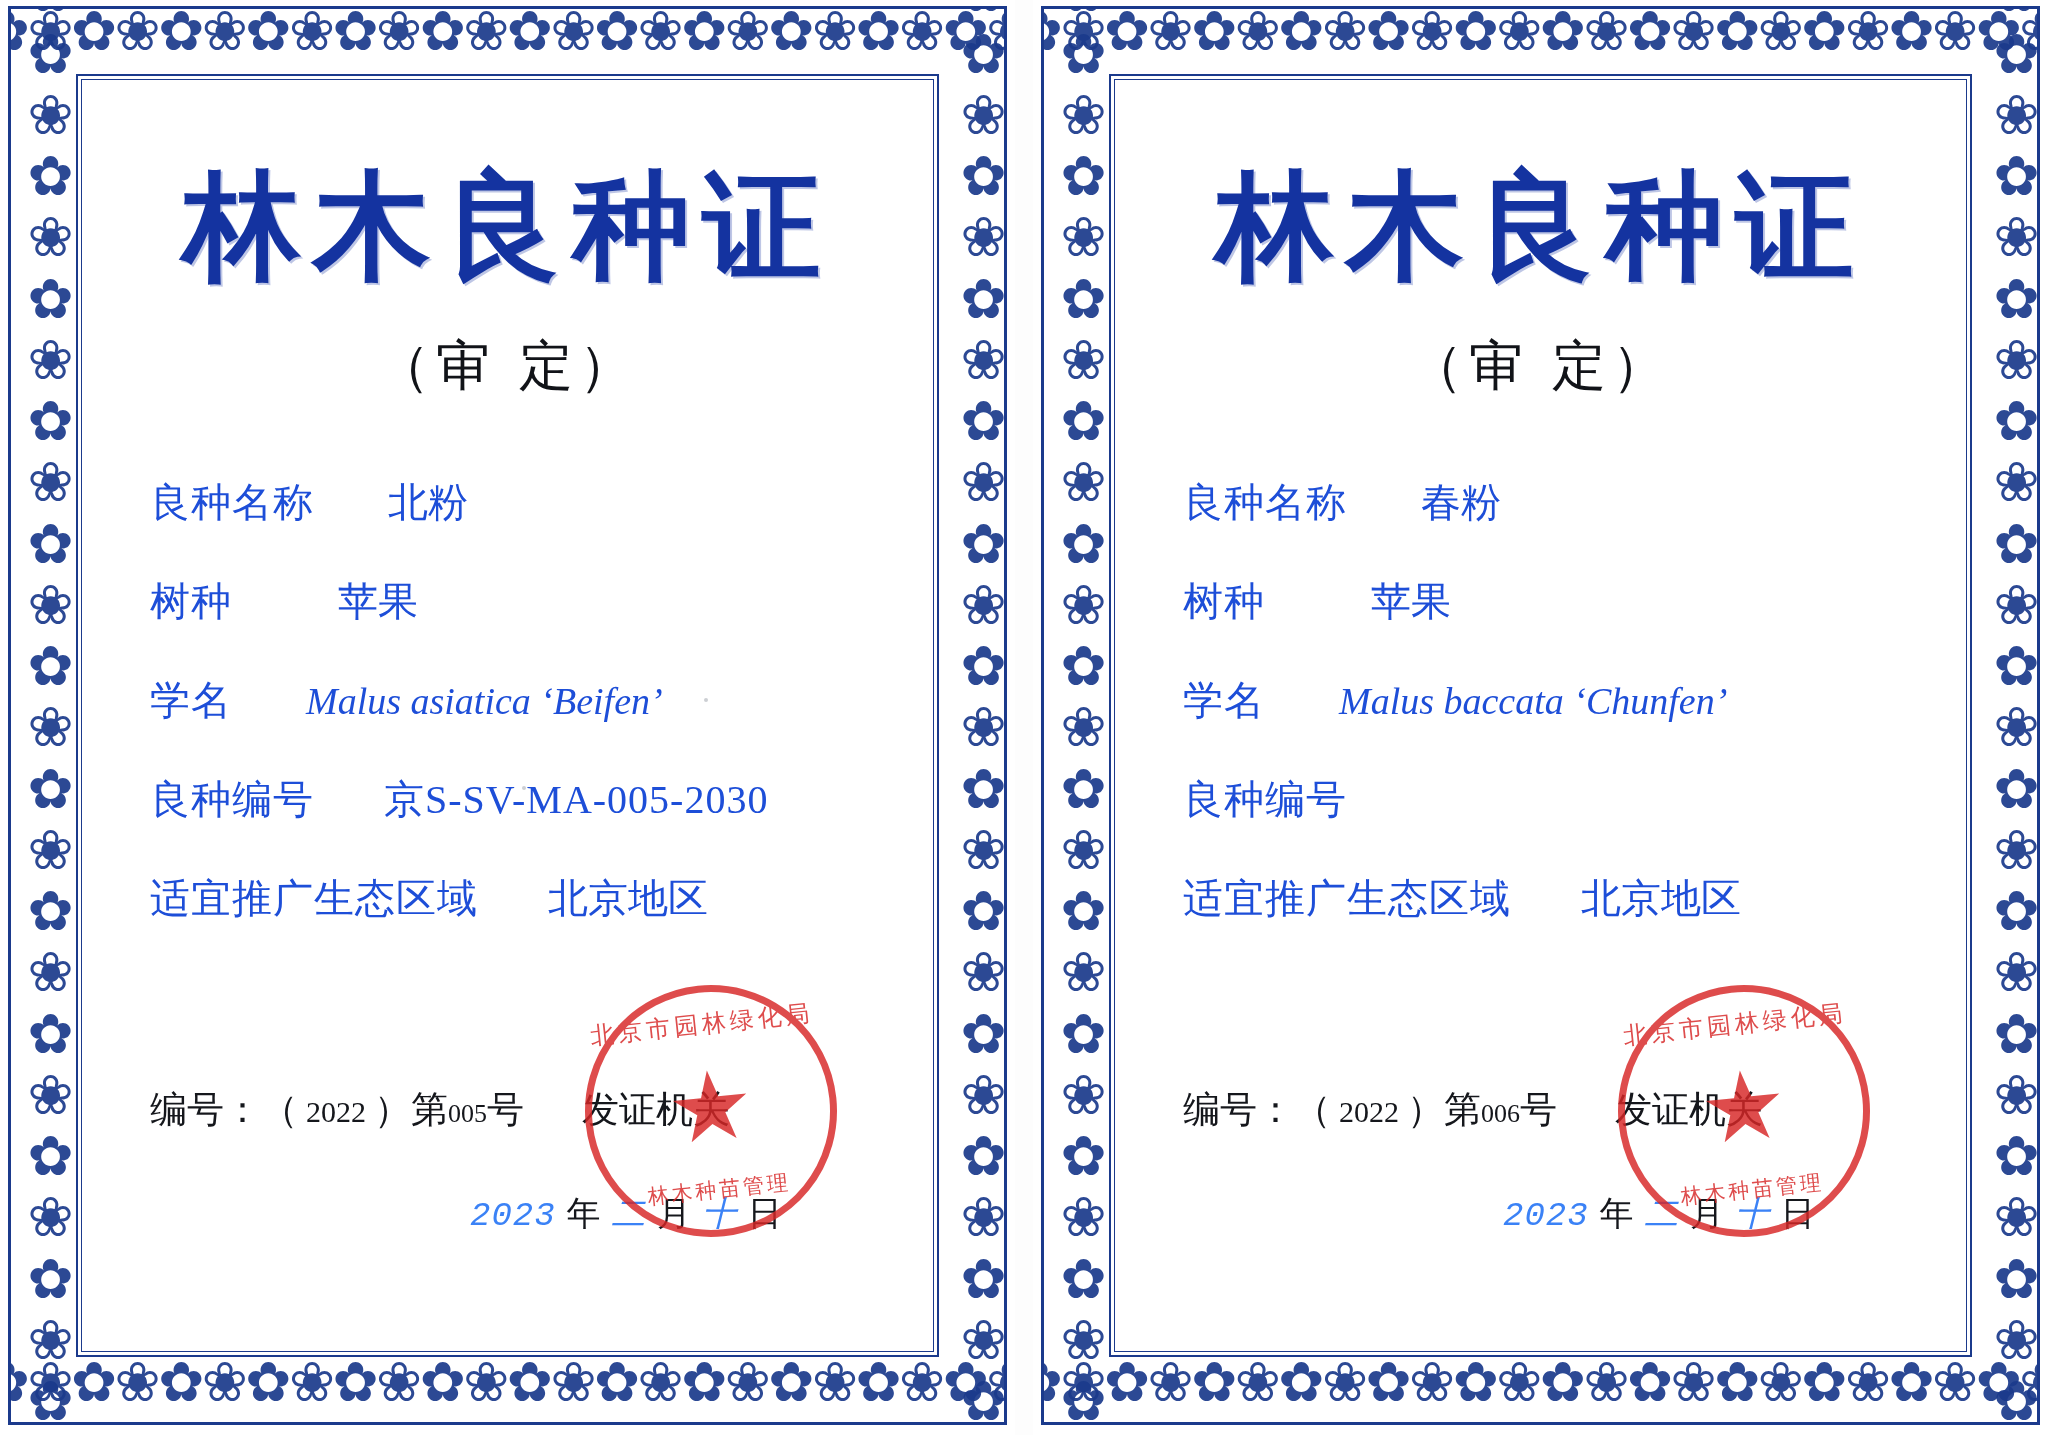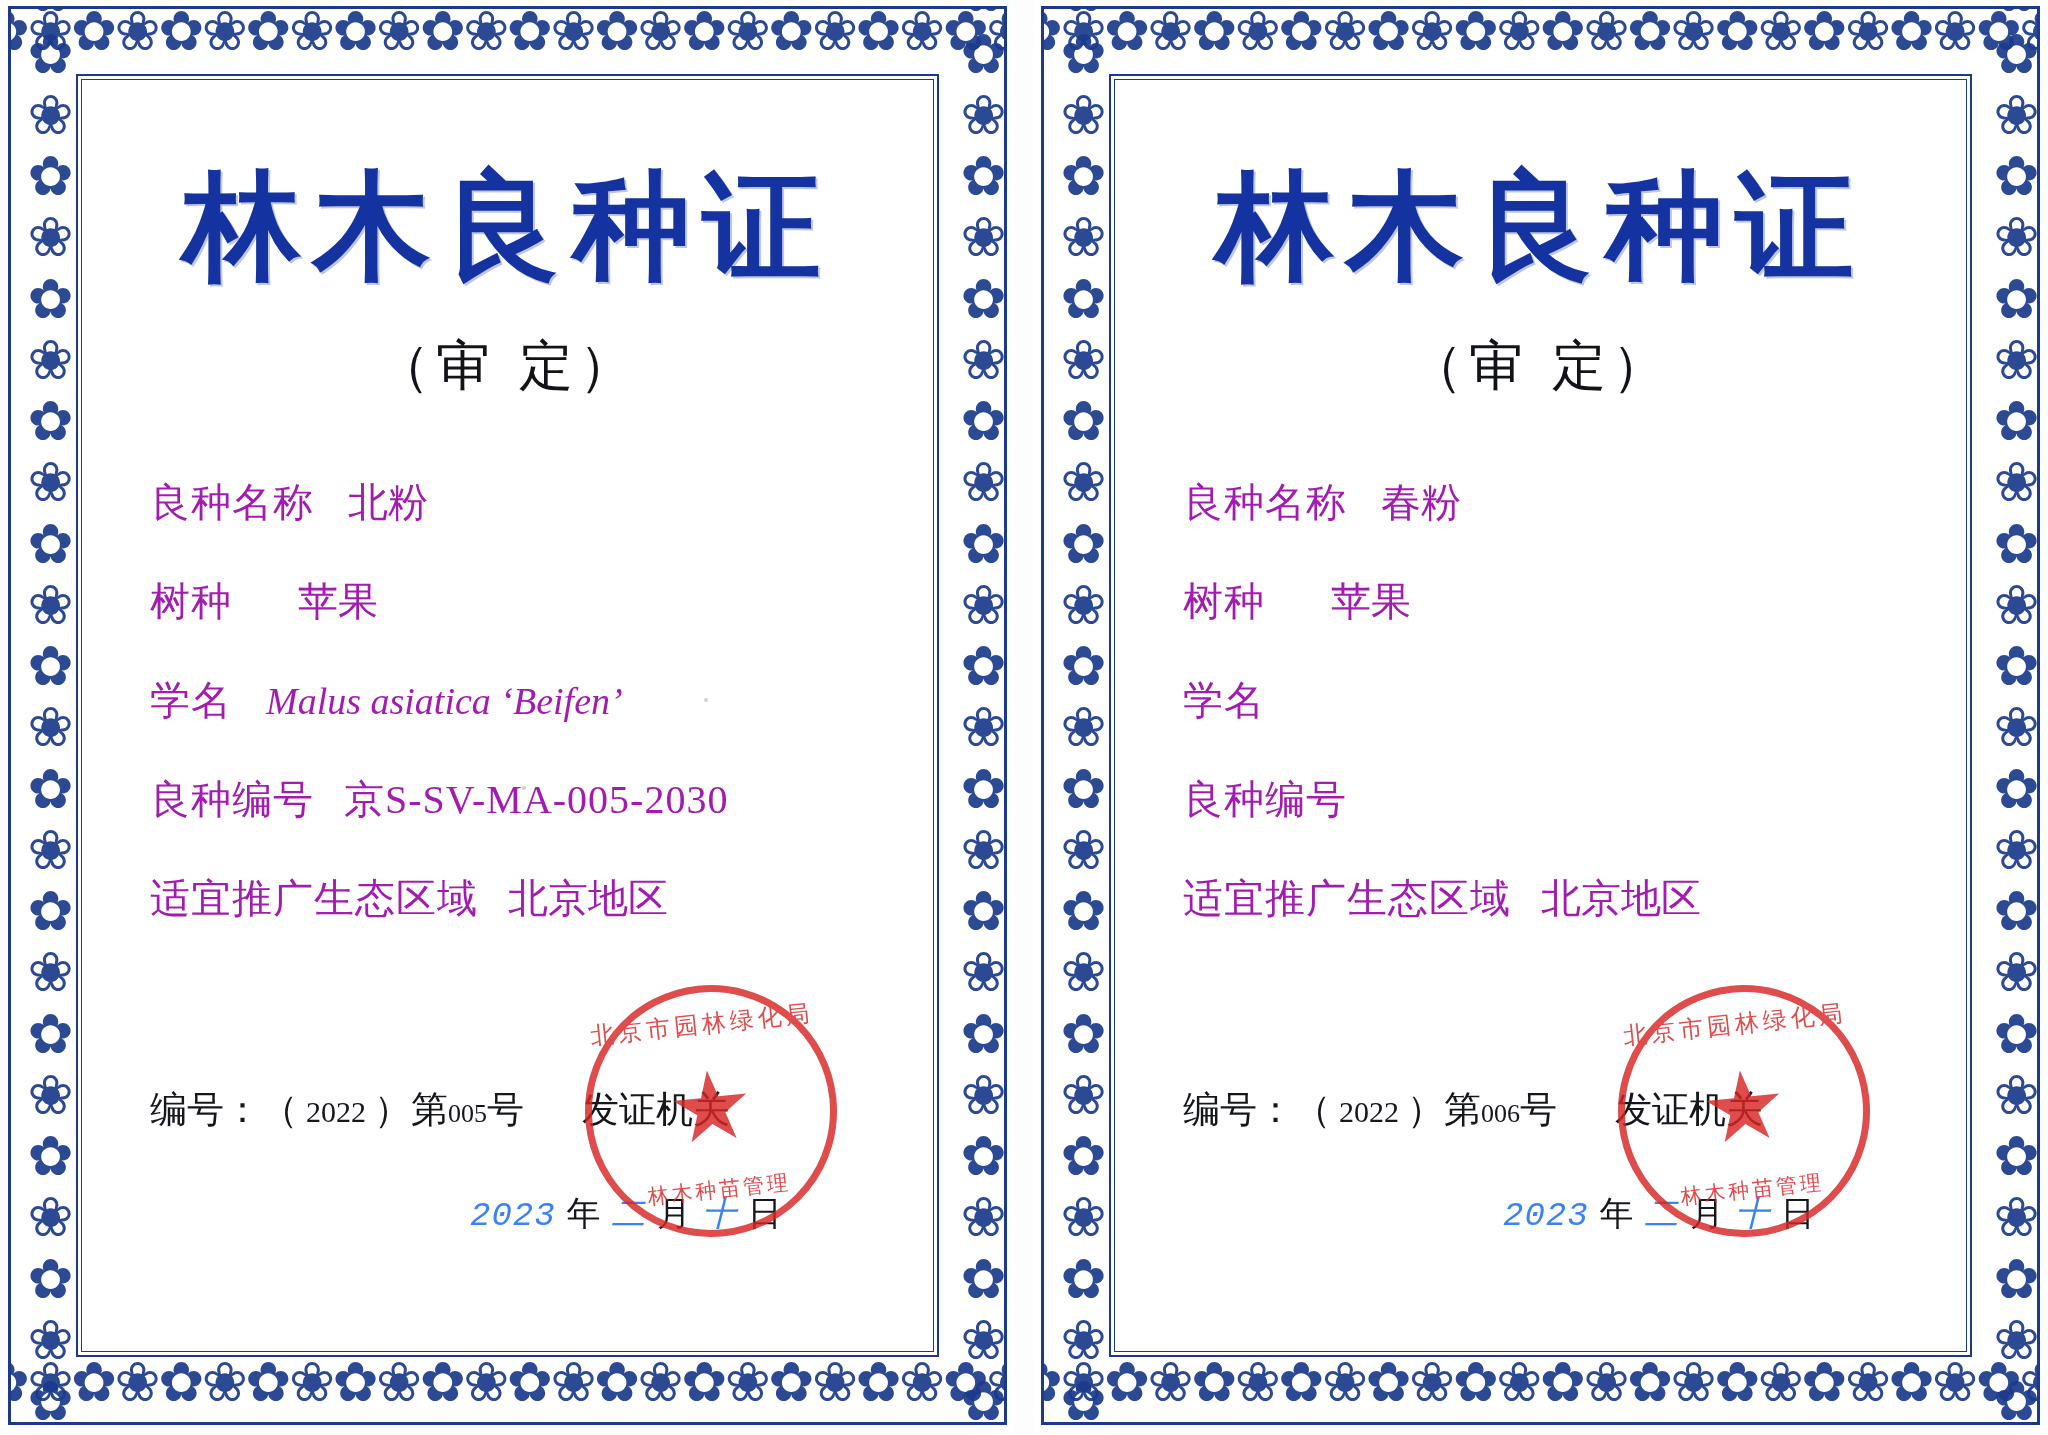--- a/index.html
+++ b/index.html
@@ -107,22 +107,23 @@
   }
   .fields {
     margin-top: 72px;
     padding-left: 58px;
   }
   .field {
     display: flex;
     align-items: baseline;
     margin-bottom: 44px;
     font-size: 40px;
-    color: #a21caf;
+    color: #1d4ed8;
     font-family: "DejaVu Sans", "Liberation Sans", sans-serif;
+    gap: 40px;
   }
   .field .lbl {
     font-size: 40px;
     letter-spacing: 1px;
     white-space: nowrap;
   }
   .field .val {
     margin-left: 30px;
     font-size: 40px;
     white-space: nowrap;
@@ -317,20 +318,21 @@
         <div class="field name">
           <span class="lbl">良种名称</span>
           <span class="val">春粉</span>
         </div>
         <div class="field species">
           <span class="lbl">树种</span>
           <span class="val">苹果</span>
         </div>
         <div class="field sci">
           <span class="lbl">学名</span>
+          <span class="val">Malus baccata ‘Chunfen’</span>
         </div>
         <div class="field code">
           <span class="lbl">良种编号</span>
         </div>
         <div class="field region">
           <span class="lbl">适宜推广生态区域</span>
           <span class="val">北京地区</span>
         </div>
       </div>
 

